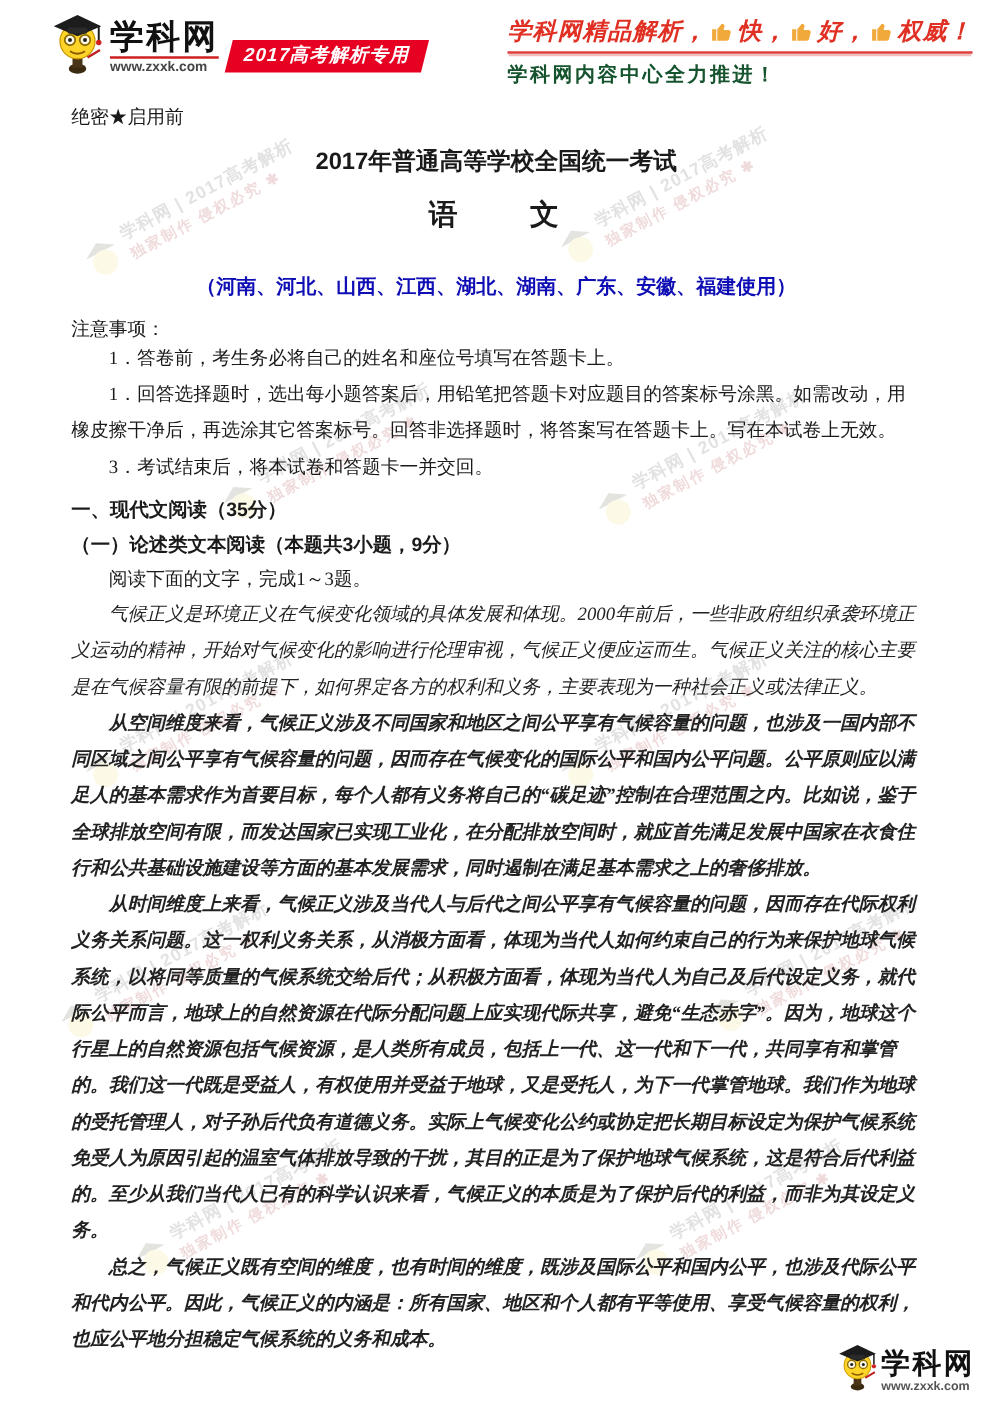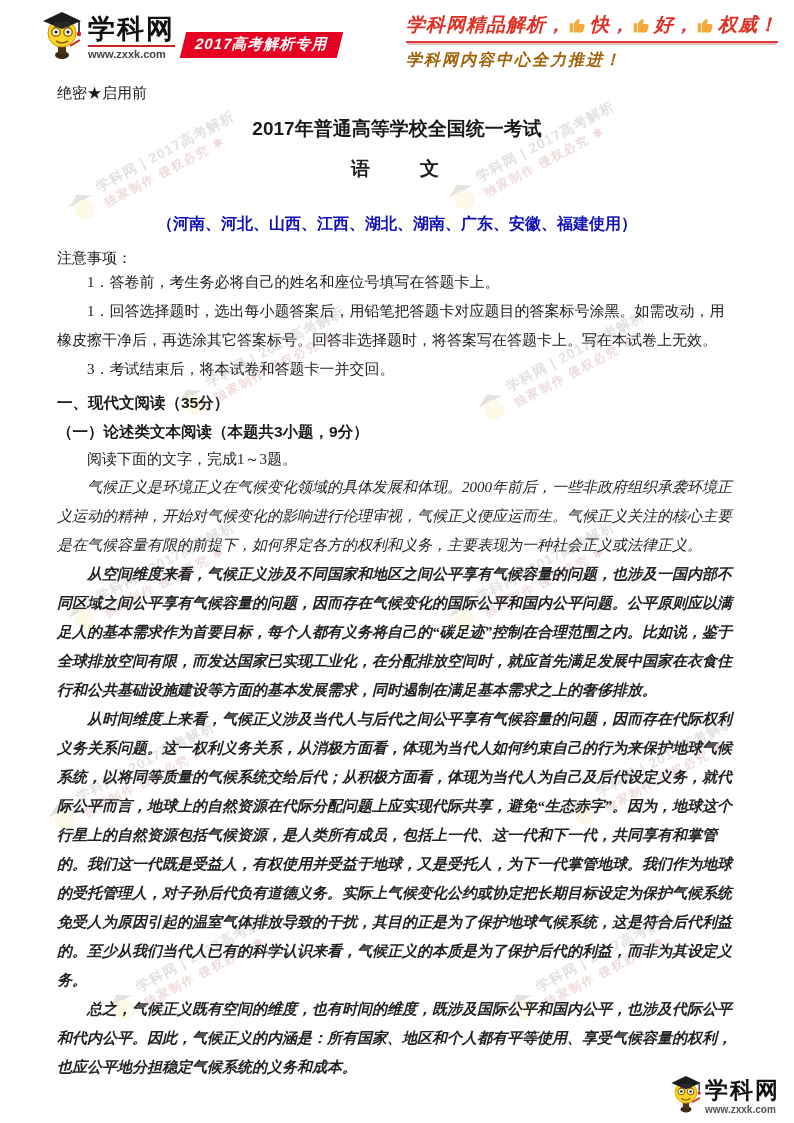--- a/index.html
+++ b/index.html
@@ -45,29 +45,29 @@
   }
   .slogans { padding-top:4px; }
   .calli {
     font-family:"Liberation Serif",serif; font-weight:bold; font-style:italic;
     color:#e03024; font-size:19px; letter-spacing:1px;
     border-bottom:2px solid #e03c3c; padding-bottom:3px;
     box-shadow:0 3px 0 -1px #f0bdbd; display:inline-flex; align-items:center; gap:2px;
   }
   .thumb-icon { width:20px; height:20px; display:inline-block; }
   .slogan-sub { font-family:"Liberation Sans",sans-serif; font-weight:bold;
-    font-size:16px; color:#a16207; margin-top:7px; letter-spacing:2px;font-style:italic; }
+    font-size:16px; color:#14532d; margin-top:7px; letter-spacing:2px; }
   
   .doc { position:relative; z-index:1; margin:0 57px; }
   .doc-title { text-align:center; color:#d40000; font-weight:bold; font-size:19px;
     font-family:"Liberation Sans",sans-serif; margin-top:26px; }
   .secrecy { font-size:15px; margin-top:13px; }
   .exam-title { text-align:center; font-weight:bold; font-size:19px; margin-top:13px;
     font-family:"Liberation Sans",sans-serif; }
-  .subject { text-align:center; font-weight:bold; font-size:19px; margin-top:14px;
+  .subject { text-align:center; font-weight:bold; font-size:23px; margin-top:14px;
     font-family:"Liberation Sans",sans-serif; letter-spacing:4px; }
   .regions { text-align:center; font-weight:bold; font-size:16px; color:#0e0eb4;
     margin-top:32px; font-family:"Liberation Sans",sans-serif; }
   .notes-title { font-size:15px; margin-top:14px; }
   .note { font-size:15px; line-height:29px; text-indent:2em; }
   .sec-h { font-weight:bold; font-size:15.5px; font-family:"Liberation Sans",sans-serif; }
   .sec-h1 { margin-top:9px; }
   .sec-h2 { margin-top:4px; line-height:28px; }
   .instr { font-size:15px; text-indent:2em; line-height:27px; }
   .para { font-size:15px; line-height:29px; text-indent:2em; font-style:italic;

